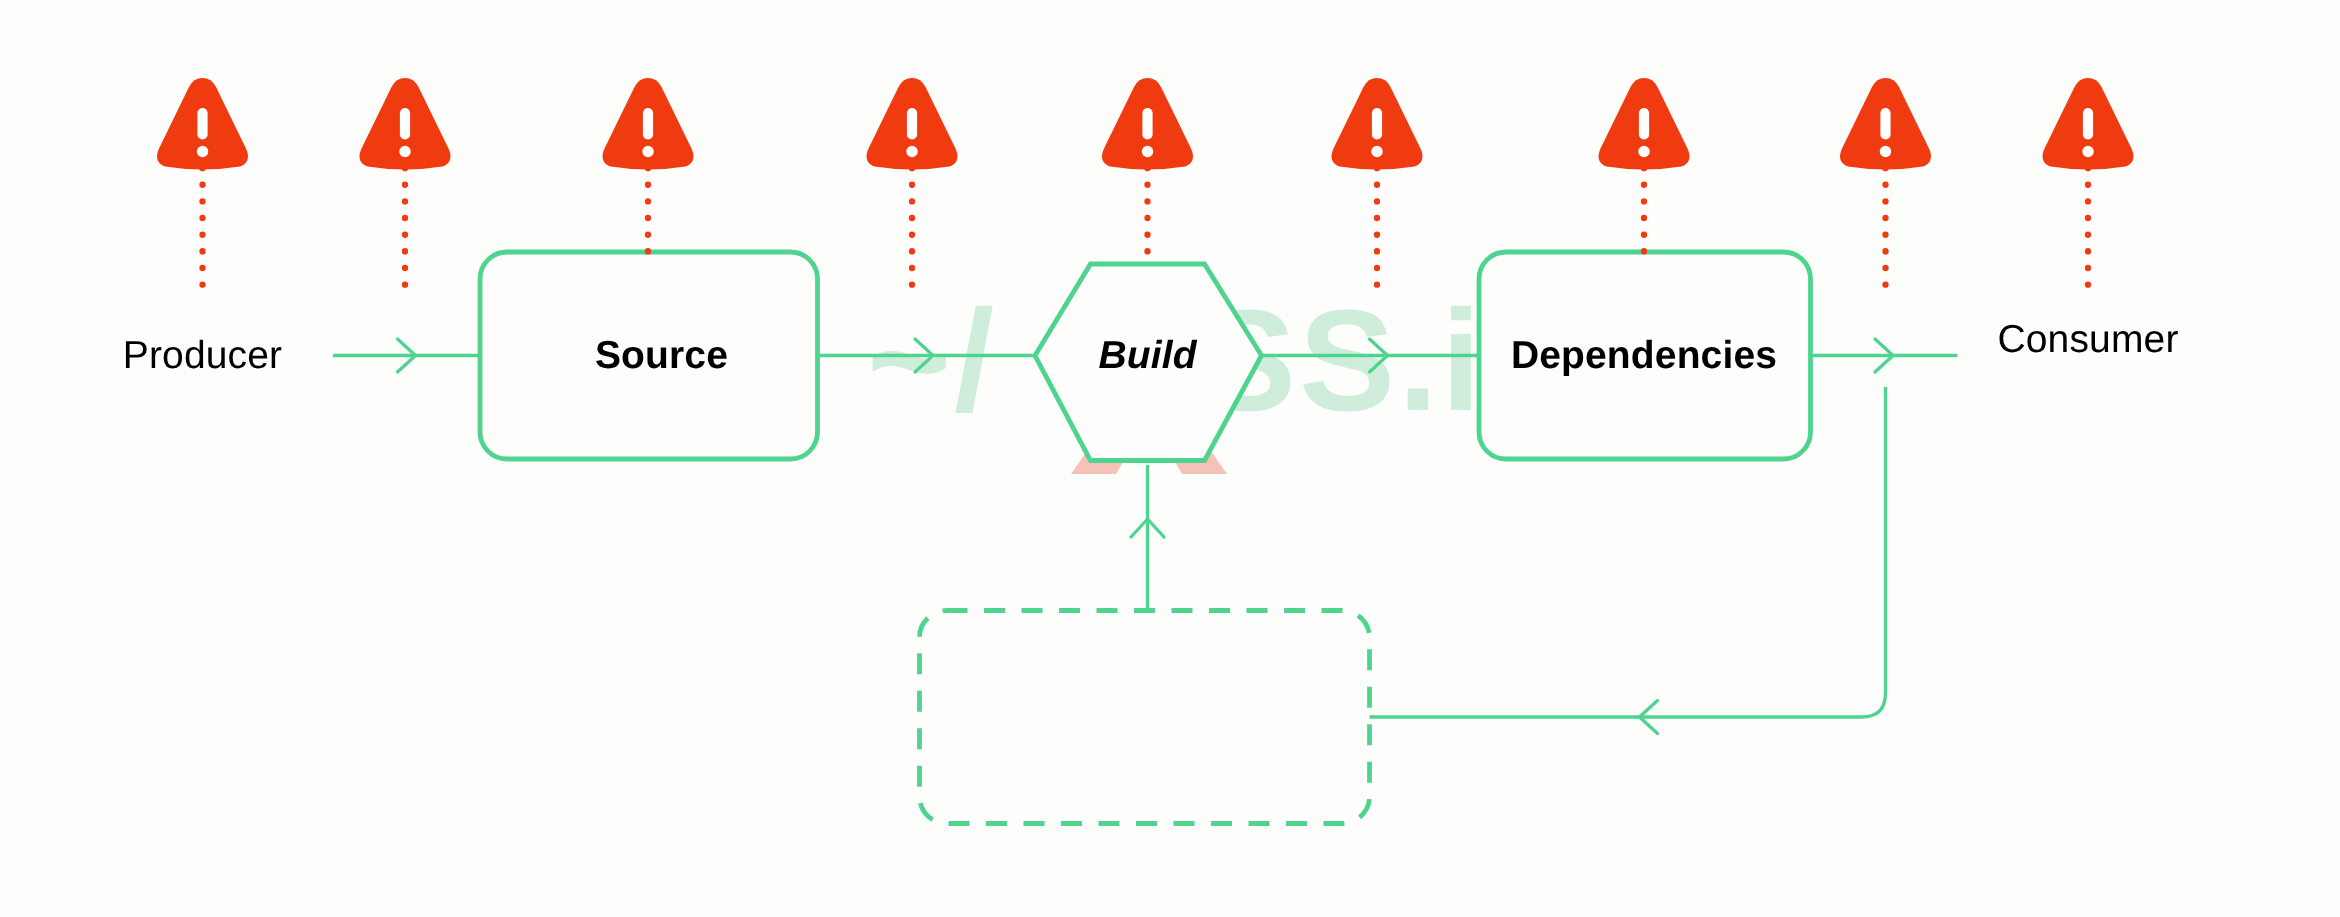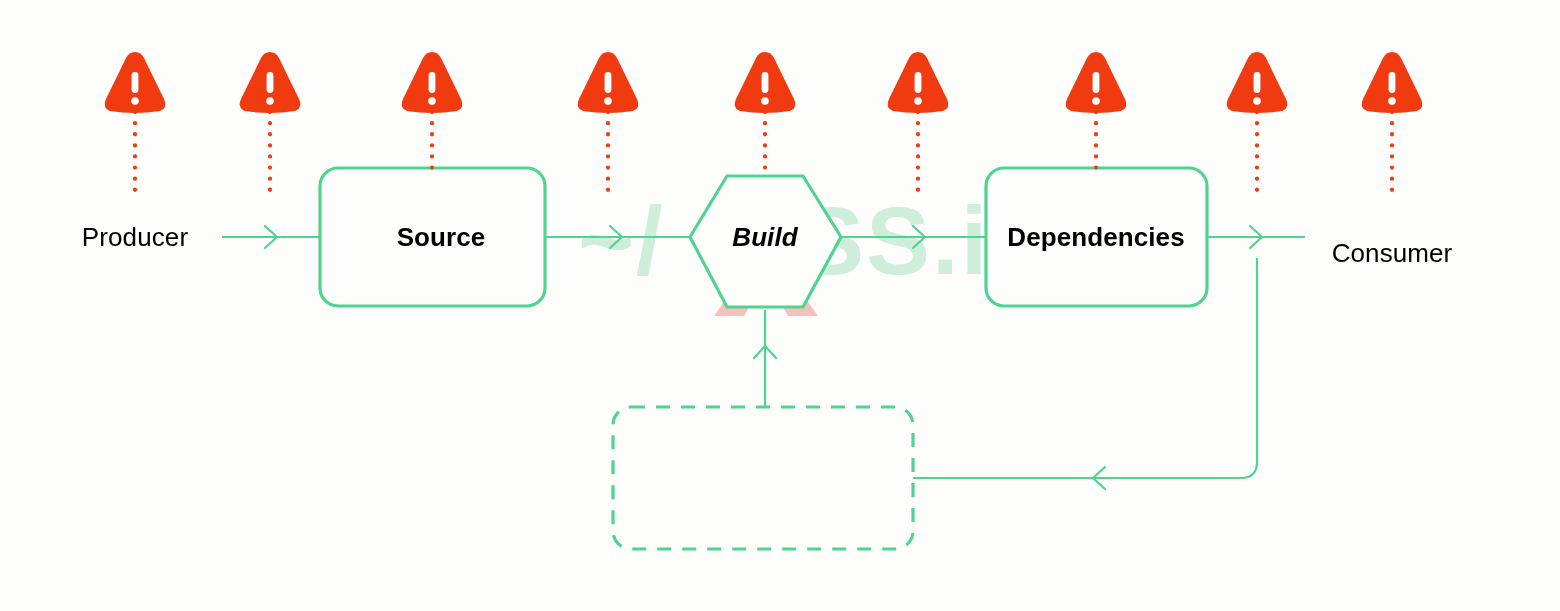--- a/index.html
+++ b/index.html
@@ -151,15 +151,15 @@
         <rect x="-3.4" y="17" width="6.8" height="21" rx="3.4" fill="#FFFFFF"></rect>
         <circle cx="0" cy="46" r="3.8" fill="#FFFFFF"></circle>
       </g>
     </g>
   </svg>
 
   <div class="node-label" style="left:135px;top:237px;">Producer</div>
   <div class="node-label bold" style="left:441px;top:237px;">Source</div>
   <div class="node-label bold" style="left:765px;top:237px;font-style:italic;">Build</div>
   <div class="node-label bold" style="left:1096px;top:237px;">Dependencies</div>
-  <div class="node-label" style="left:1392px;top:253px;text-align:center;">Consumer</div>
+  <div class="node-label" style="left:1392px;top:226px;text-align:center;">Consumer</div>
 
 </div>
 
 </body></html>

